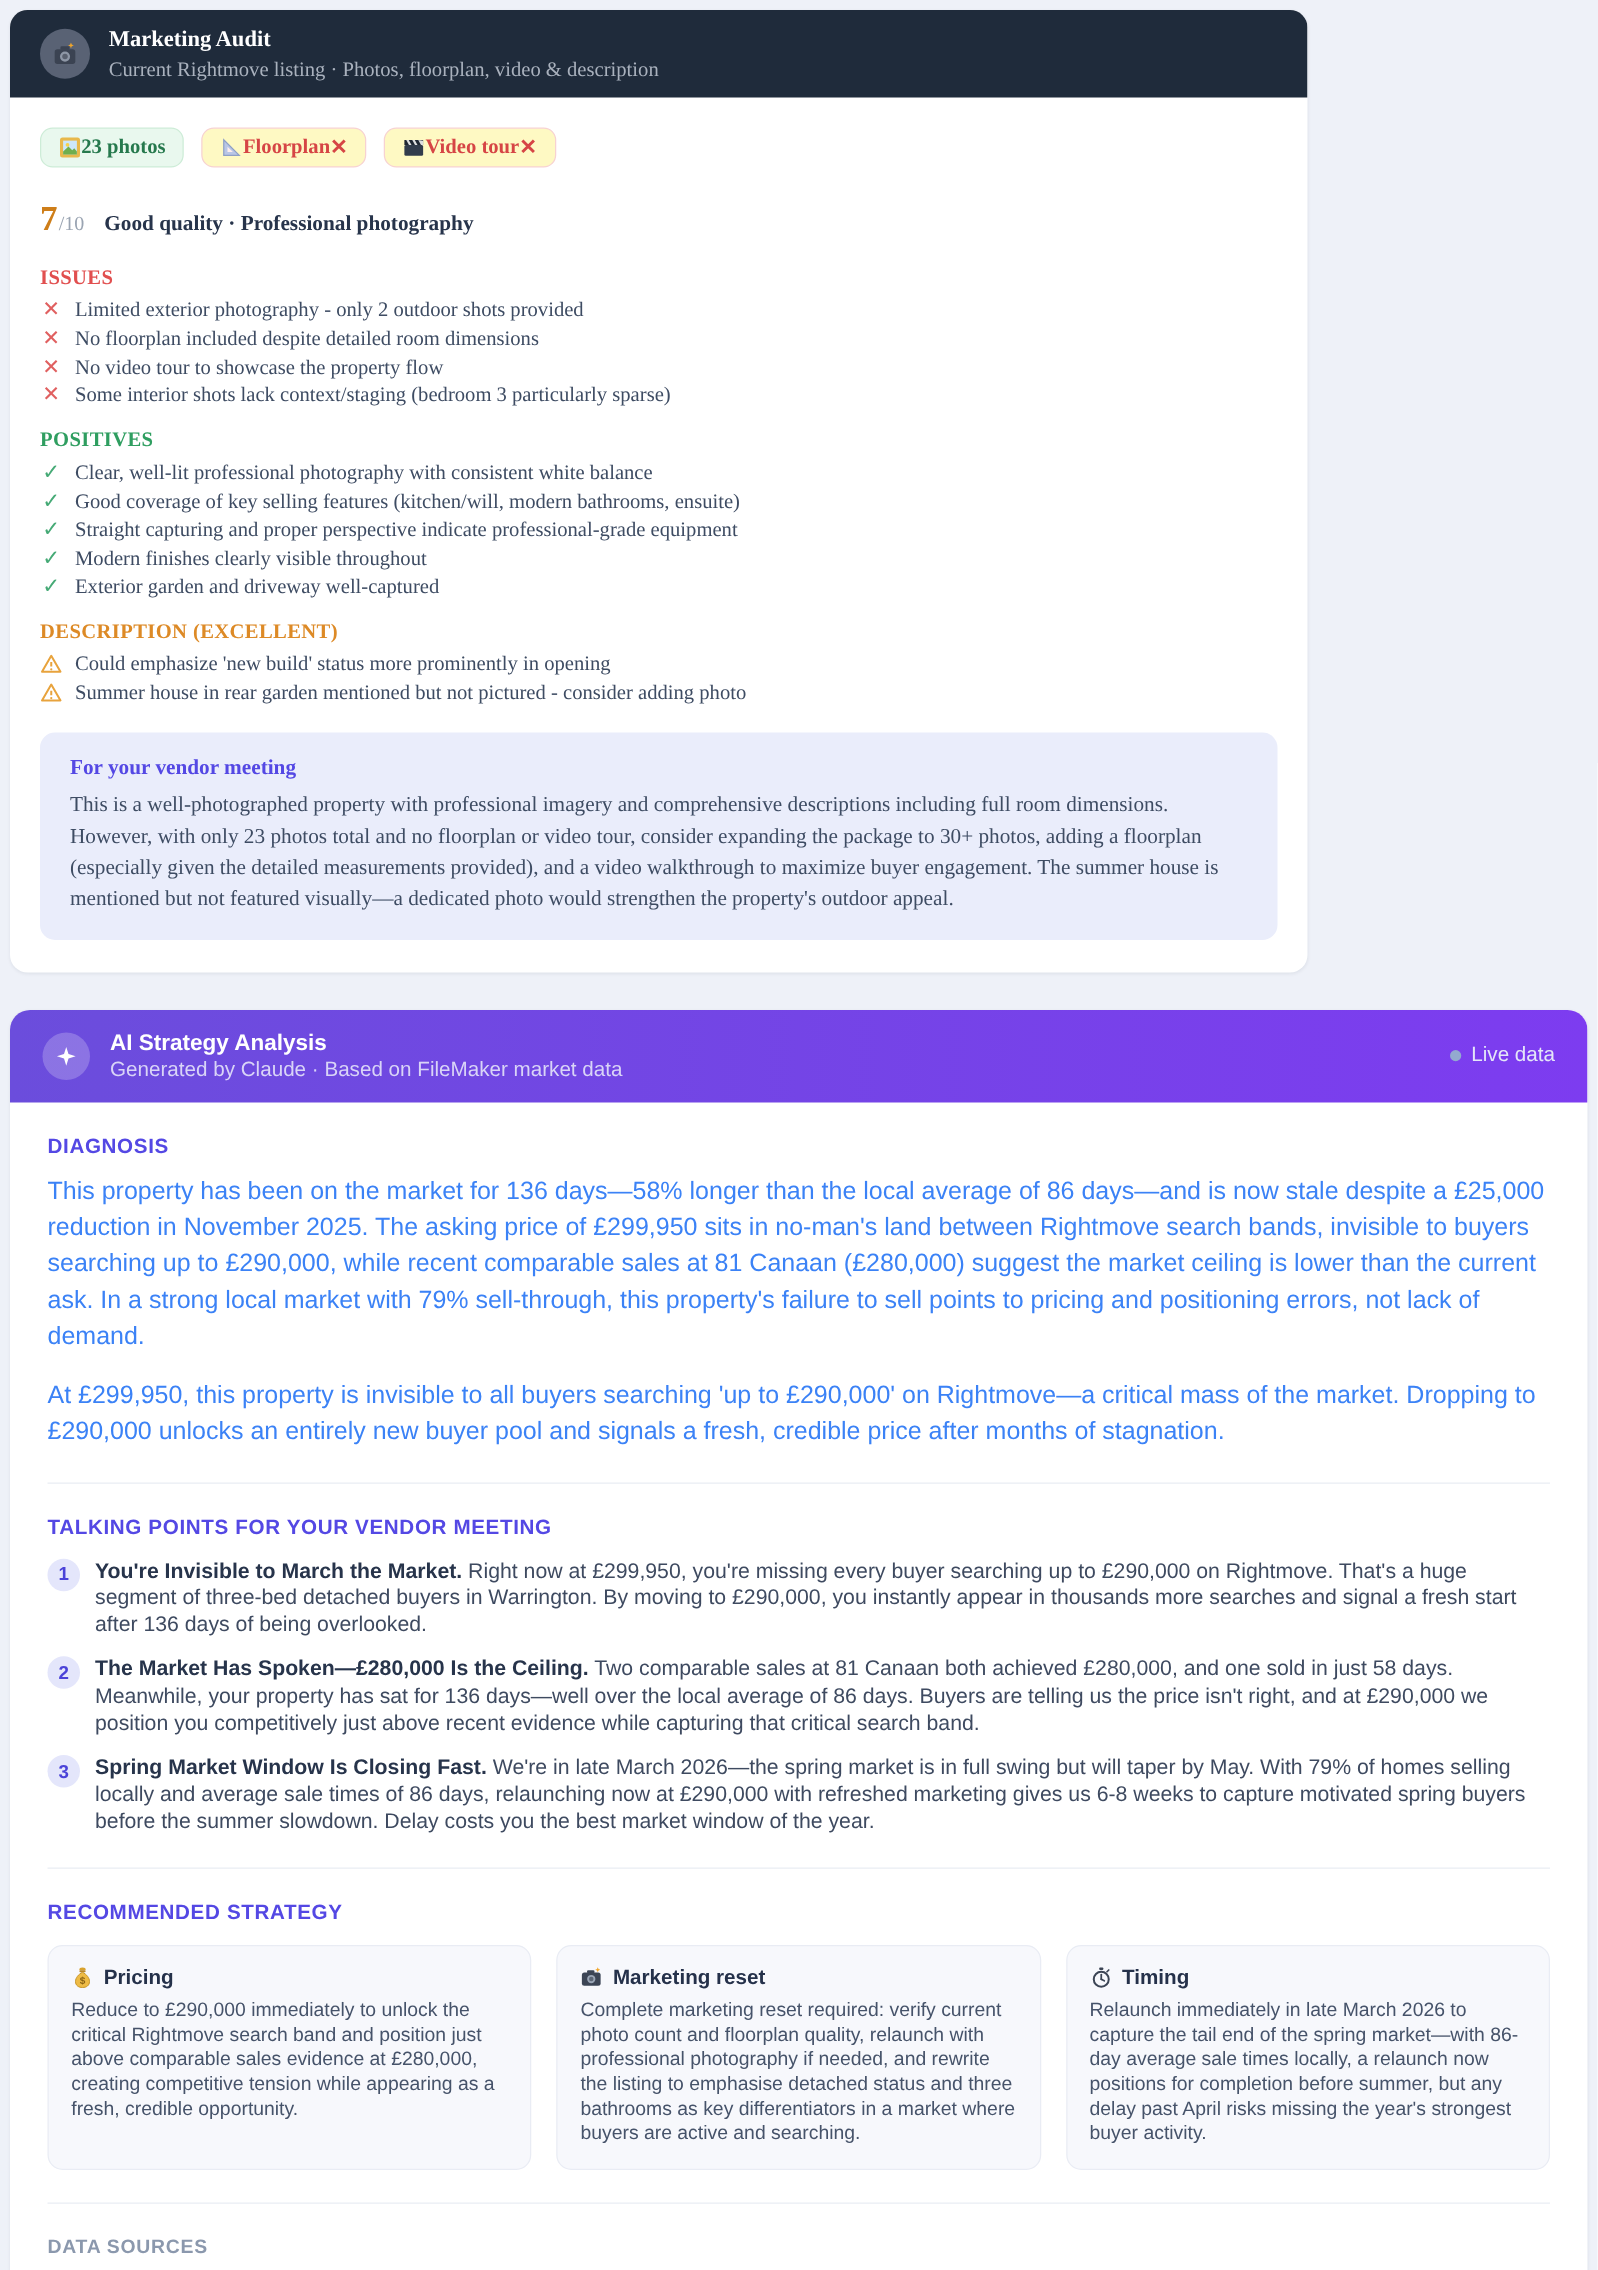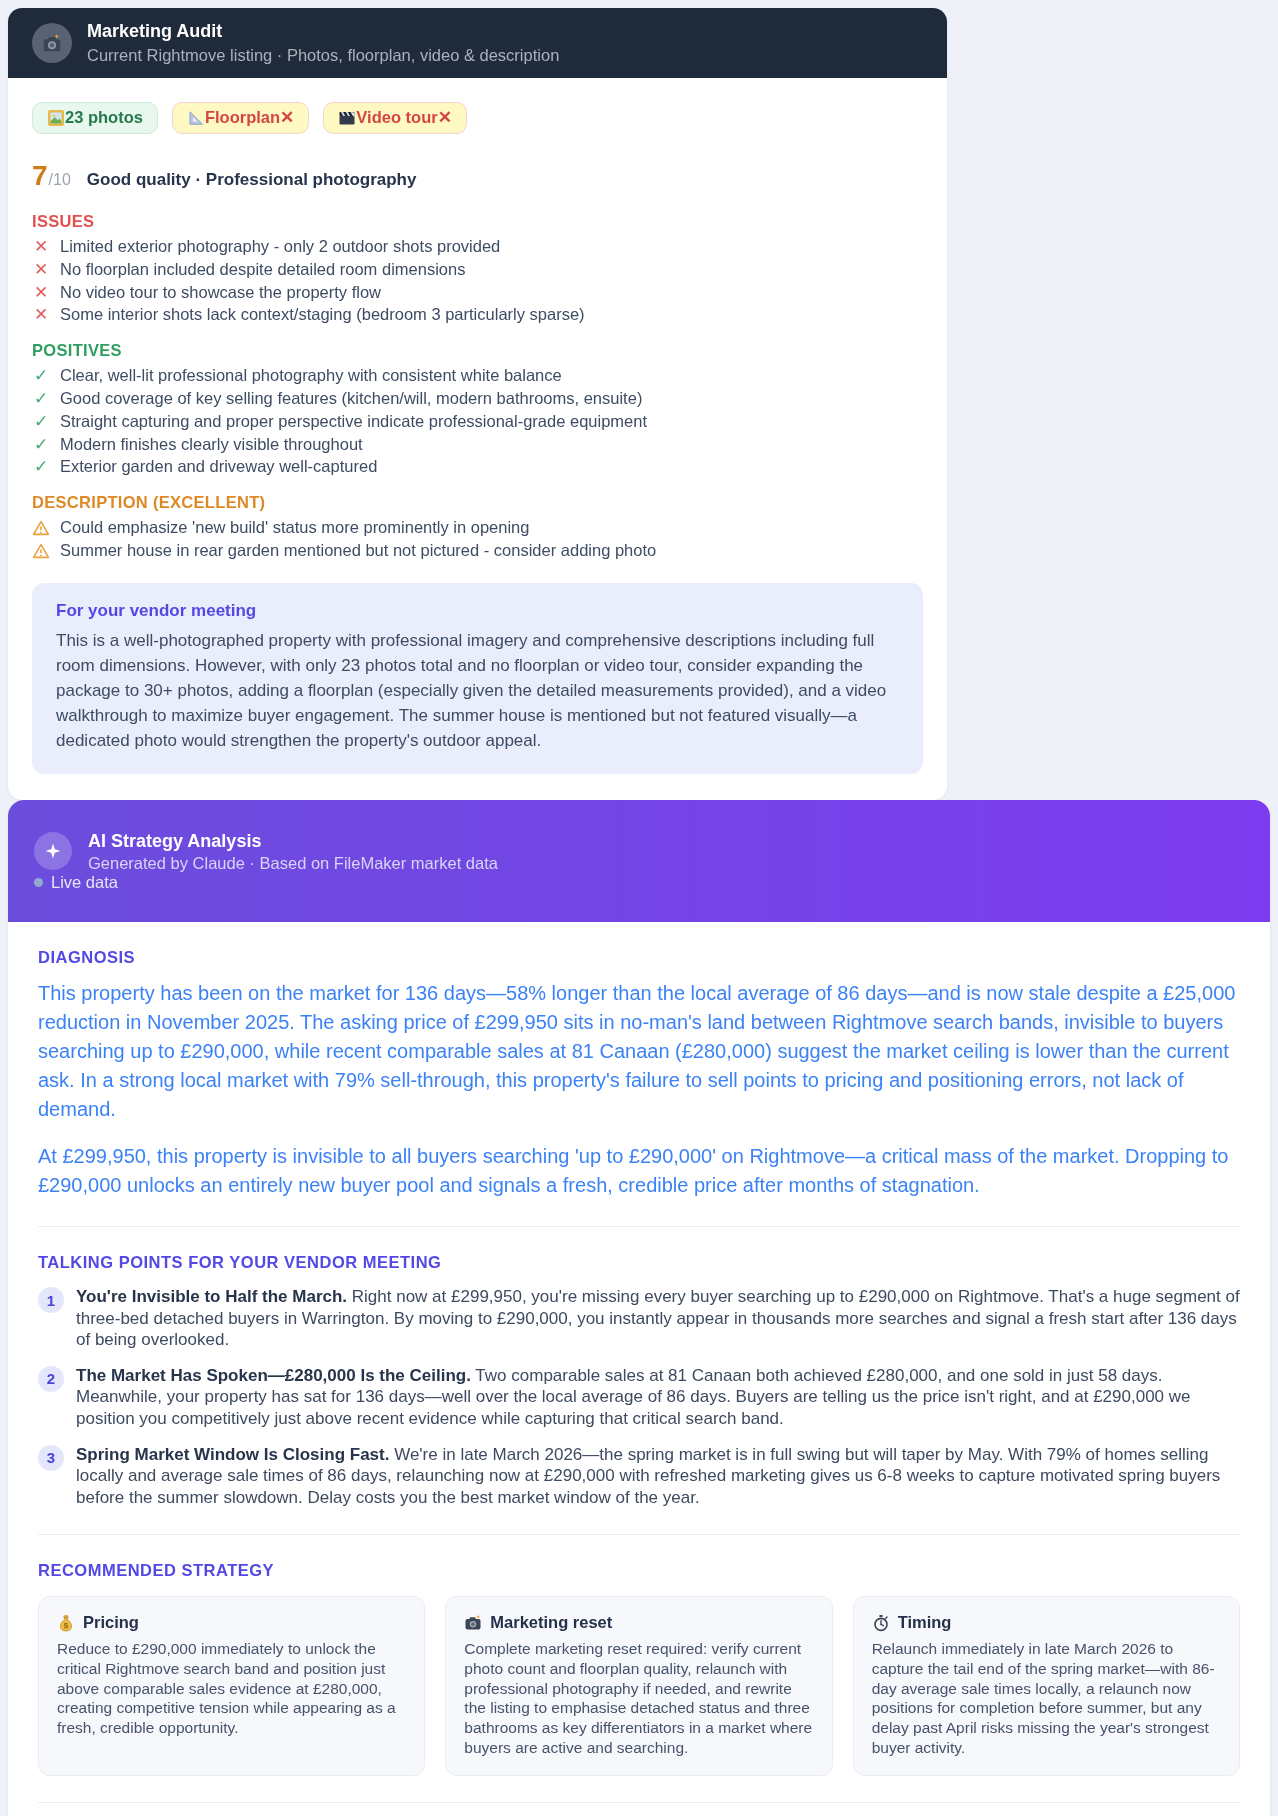--- a/index.html
+++ b/index.html
@@ -7,21 +7,21 @@
     width:1278px;
     background:#eef1f8;
     font-family:"Liberation Sans", sans-serif;
     color:#3e4a60;
     -webkit-font-smoothing:antialiased;
   }
   .page{padding:8px 8px 0;}
   .card{background:#fff;border-radius:14px;box-shadow:0 1px 3px rgba(16,24,40,.07);overflow:hidden;}
 
   
-  .audit-card{width:939px;}
+  .audit-card{width:1038px;margin-bottom:30px;font-family:Liberation Serif, serif;}
   .audit-header{background:#1f2b3b;display:flex;align-items:center;gap:15px;padding:12px 24px;min-height:42px;}
   .avatar{width:40px;height:40px;border-radius:50%;background:#596274;display:flex;align-items:center;justify-content:center;flex:0 0 auto;}
   .h-title{color:#fff;font-weight:bold;font-size:18px;line-height:1.25;}
   .h-sub{color:#a9b1bd;font-size:16.5px;line-height:1.3;margin-top:2px;}
   .audit-body{padding:24px 24px 26px;}
 
   .badges{display:flex;gap:14px;}
   .pill{display:inline-flex;align-items:flex-start;gap:0;border-radius:10px;padding:6px 14px;font-weight:bold;font-size:16.5px;line-height:1;}
   .pill-ok{background:#e9f8ee;border:1px solid #cdecd7;color:#26794d;}
   .pill-bad{background:#fef9c3;border:1px solid #f7d2d2;color:#d64545;}
@@ -41,21 +41,21 @@
   .mark.x{color:#e06060;}
   .mark.check{color:#46aa76;}
   .item .warn-svg{flex:0 0 auto;margin-top:1px;}
 
   .vendor-box{background:#eaedfb;border-radius:12px;padding:18px 24px 20px;margin-top:22px;}
   .vendor-h{color:#5448e4;font-weight:bold;font-size:17px;margin-bottom:8px;}
   .vendor-body{font-size:17px;line-height:1.47;color:#3e4c63;}
 
   
   .strategy-card{border-radius:16px;}
-  .ai-header{background:linear-gradient(90deg,#6b4ddc 0%,#7d3cf0 100%);display:flex;justify-content:space-between;padding:30px 26px;min-height:46px;flex-direction:column;}
+  .ai-header{background:linear-gradient(90deg,#6b4ddc 0%,#7d3cf0 100%);display:flex;align-items:center;justify-content:space-between;padding:14px 26px;min-height:46px;}
   .ai-header-left{display:flex;align-items:center;gap:16px;}
   .ai-avatar{width:38px;height:38px;border-radius:50%;background:rgba(255,255,255,.22);display:flex;align-items:center;justify-content:center;flex:0 0 auto;}
   .ai-title{color:#fff;font-weight:bold;font-size:18px;line-height:1.25;}
   .ai-sub{color:#d9d4f7;font-size:16.5px;margin-top:2px;}
   .live-badge{display:flex;align-items:center;gap:8px;color:#e4e6f8;font-size:16.5px;}
   .live-dot{width:9px;height:9px;border-radius:50%;background:#93aacf;}
 
   .ai-body{padding:26px 30px 26px;}
   .ai-h{color:#5448e4;font-weight:bold;font-size:16.5px;letter-spacing:.5px;margin:0 0 12px;}
   .para{font-size:20px;line-height:1.45;margin:0 0 18px;color:#3b82f6;}
@@ -227,21 +227,21 @@
       <div class="ai-h">DIAGNOSIS</div>
       <p class="para">This property has been on the market for 136 days—58% longer than the local average of 86 days—and is now stale despite a £25,000 reduction in November 2025. The asking price of £299,950 sits in no-man's land between Rightmove search bands, invisible to buyers searching up to £290,000, while recent comparable sales at 81 Canaan (£280,000) suggest the market ceiling is lower than the current ask. In a strong local market with 79% sell-through, this property's failure to sell points to pricing and positioning errors, not lack of demand.</p>
       <p class="para">At £299,950, this property is invisible to all buyers searching 'up to £290,000' on Rightmove—a critical mass of the market. Dropping to £290,000 unlocks an entirely new buyer pool and signals a fresh, credible price after months of stagnation.</p>
 
       <hr class="divider">
 
       <div class="ai-h">TALKING POINTS FOR YOUR VENDOR MEETING</div>
 
       <div class="tp-item">
         <div class="tp-num">1</div>
-        <div class="tp-text"><span class="tp-lead">You're Invisible to Half the March.</span> <span>Right now at £299,950, you're missing every buyer searching up to £290,000 on Rightmove. That's a huge segment of three-bed detached buyers in Warrington. By moving to £290,000, you instantly appear in thousands more searches and signal a fresh start after 136 days of being overlooked.</span></div>
+        <div class="tp-text"><span class="tp-lead">You're Invisible to March the Market.</span> <span>Right now at £299,950, you're missing every buyer searching up to £290,000 on Rightmove. That's a huge segment of three-bed detached buyers in Warrington. By moving to £290,000, you instantly appear in thousands more searches and signal a fresh start after 136 days of being overlooked.</span></div>
       </div>
       <div class="tp-item">
         <div class="tp-num">2</div>
         <div class="tp-text"><span class="tp-lead">The Market Has Spoken—£280,000 Is the Ceiling.</span> <span>Two comparable sales at 81 Canaan both achieved £280,000, and one sold in just 58 days. Meanwhile, your property has sat for 136 days—well over the local average of 86 days. Buyers are telling us the price isn't right, and at £290,000 we position you competitively just above recent evidence while capturing that critical search band.</span></div>
       </div>
       <div class="tp-item">
         <div class="tp-num">3</div>
         <div class="tp-text"><span class="tp-lead">Spring Market Window Is Closing Fast.</span> <span>We're in late March 2026—the spring market is in full swing but will taper by May. With 79% of homes selling locally and average sale times of 86 days, relaunching now at £290,000 with refreshed marketing gives us 6-8 weeks to capture motivated spring buyers before the summer slowdown. Delay costs you the best market window of the year.</span></div>
       </div>
 

